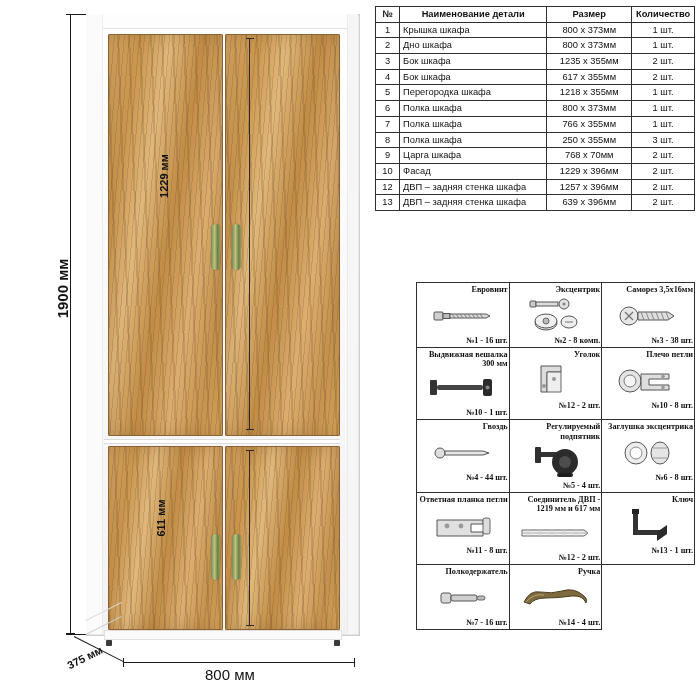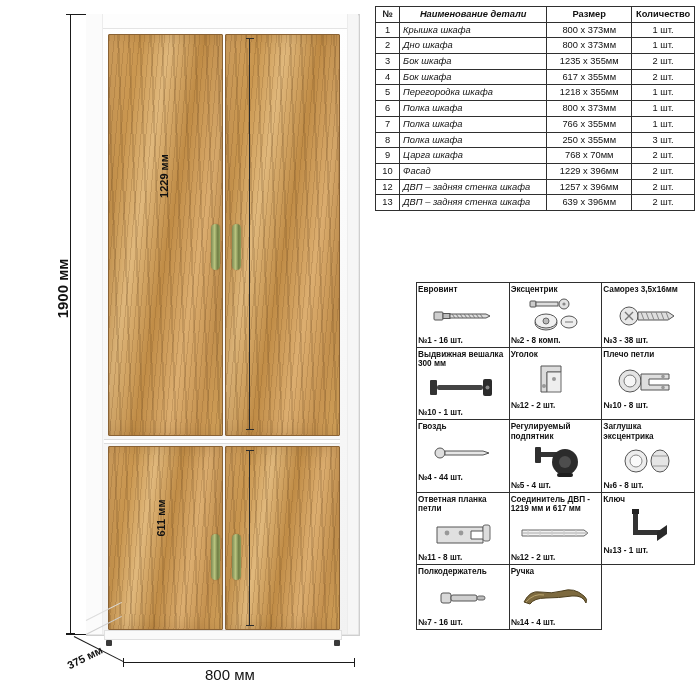--- a/index.html
+++ b/index.html
@@ -80,28 +80,28 @@
   .dim-d-label{position:absolute;left:68px;top:660px;font-size:11px;font-weight:bold;color:#111;transform:rotate(-27deg);transform-origin:left center;}
   .proj1{position:absolute;left:86px;top:634px;width:40px;height:1px;background:#cfcfcf;transform:rotate(-27deg);transform-origin:left center;}
   .proj2{position:absolute;left:86px;top:620px;width:40px;height:1px;background:#dcdcdc;transform:rotate(-27deg);transform-origin:left center;}
 
   
   .parts{position:absolute;left:375px;top:6px;width:320px;}
   table.pt{border-collapse:collapse;width:320px;font-size:9.3px;color:#111;}
   table.pt th,table.pt td{border:1px solid #2f2f2f;padding:2px 3px;line-height:1.15;}
   table.pt th{font-weight:bold;text-align:center;}
   .c-num{width:18px;text-align:center;}
-  .c-name{width:150px;font-style:italic;}
+  .c-name{width:150px;}
   .c-size{width:84px;text-align:center;margin-top:20px;}
   .c-qty{width:56px;text-align:center;}
 
   
   .hw{position:absolute;left:416px;top:282px;width:279px;}
   table.hwt{border-collapse:collapse;width:279px;}
-  table.hwt td{border:1px solid #2f2f2f;width:33.33%;vertical-align:top;padding:2px 1px 2px 1px;text-align:left;}
+  table.hwt td{border:1px solid #2f2f2f;width:33.33%;vertical-align:top;padding:2px 1px 2px 1px;text-align:right;font-family:Liberation Serif, serif;}
   .hw-title{font-size:8.2px;font-weight:bold;color:#111;line-height:1.12;min-height:11px;}
   .hw-art{display:block;height:40px;display:flex;align-items:center;justify-content:center;}
   .hw-code{font-size:8.2px;font-weight:bold;color:#111;}
   svg{display:block;}
 </style>
 </head>
 <body>
 
 <div class="page">
 

